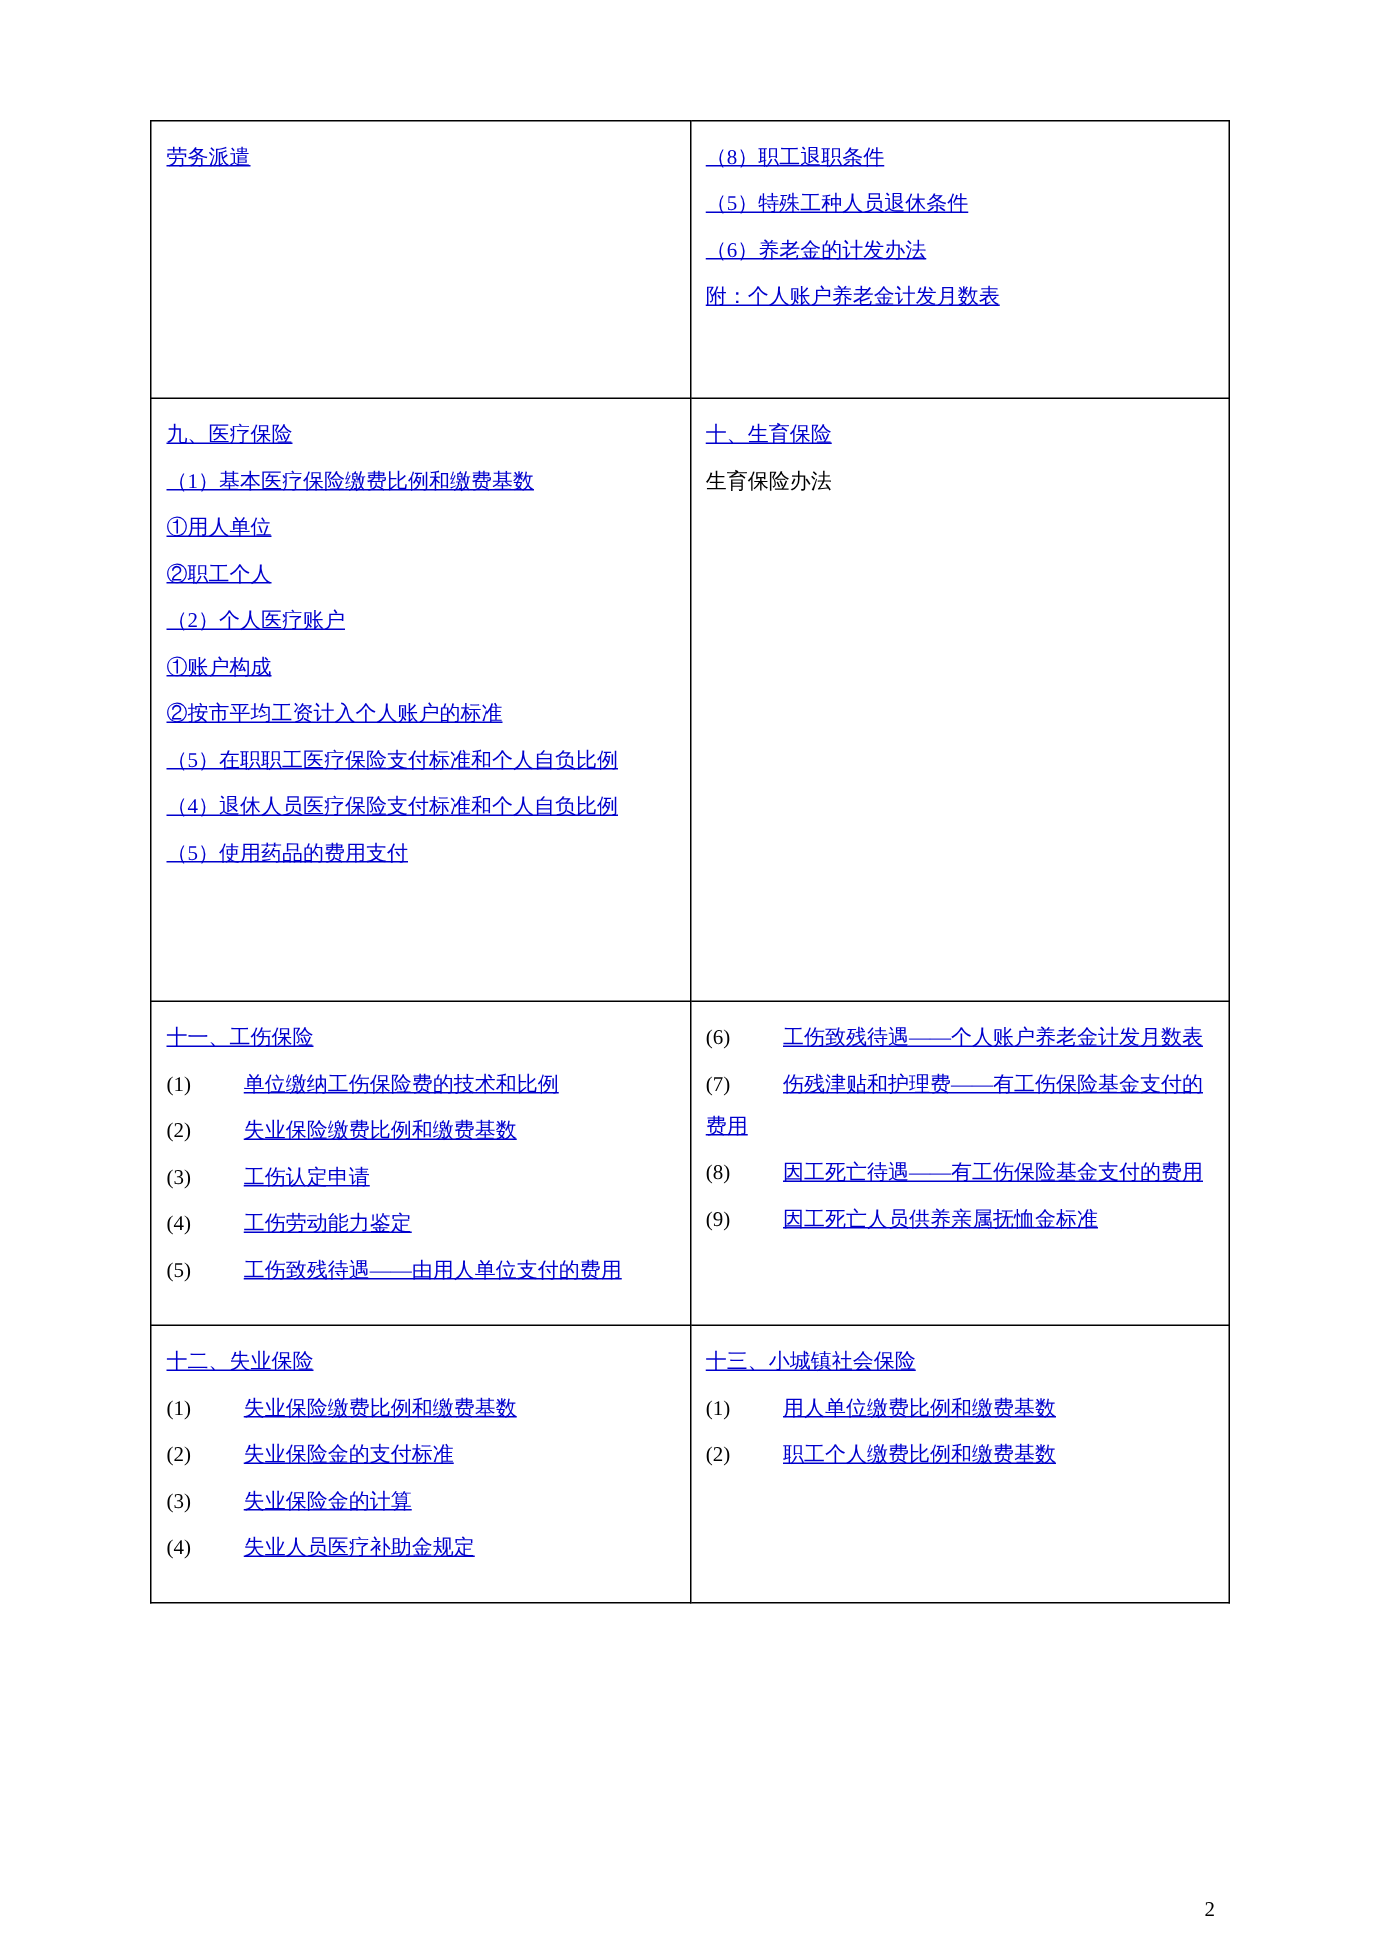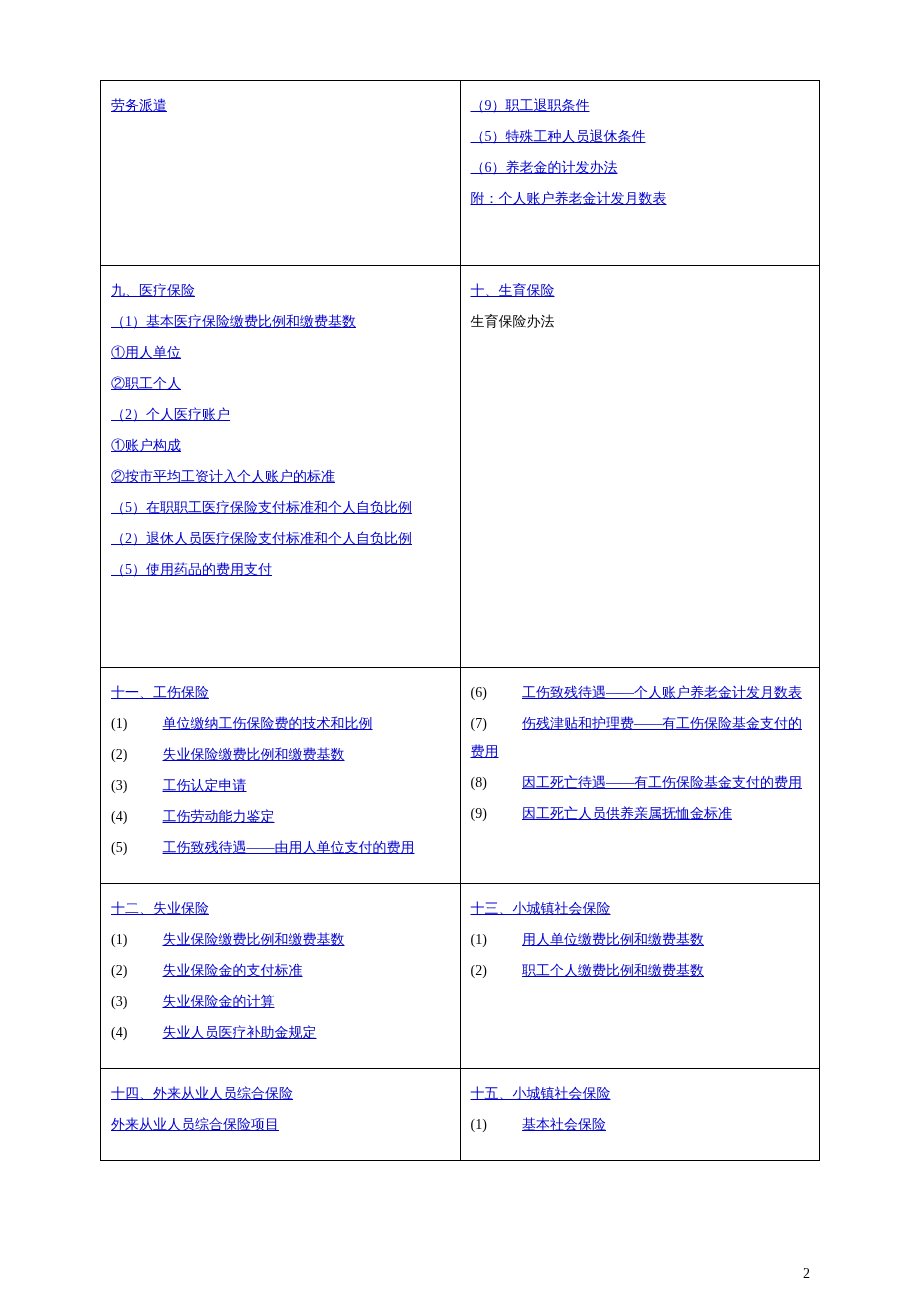--- a/index.html
+++ b/index.html
@@ -63,21 +63,21 @@
 
     <tbody>
         <tr>
       <td>
         <div class="line">
           <span class="link">劳务派遣</span>
         </div>
       </td>
       <td>
         <div class="line">
-          <span class="link">（9）职工退职条件</span>
+          <span class="link">（8）职工退职条件</span>
         </div>
         <div class="line">
           <span class="link">（5）特殊工种人员退休条件</span>
         </div>
         <div class="line">
           <span class="link">（6）养老金的计发办法</span>
         </div>
         <div class="line">
           <span class="link">附：个人账户养老金计发月数表</span>
         </div>
@@ -90,21 +90,21 @@
         <div class="line">
           <span class="link">九、医疗保险</span>
         </div>
         <div class="line"><span class="link">（1）基本医疗保险缴费比例和缴费基数</span></div>
         <div class="line"><span class="link">①用人单位</span></div>
         <div class="line"><span class="link">②职工个人</span></div>
         <div class="line"><span class="link">（2）个人医疗账户</span></div>
         <div class="line"><span class="link">①账户构成</span></div>
         <div class="line"><span class="link">②按市平均工资计入个人账户的标准</span></div>
         <div class="line"><span class="link">（5）在职职工医疗保险支付标准和个人自负比例</span></div>
-        <div class="line"><span class="link">（2）退休人员医疗保险支付标准和个人自负比例</span></div>
+        <div class="line"><span class="link">（4）退休人员医疗保险支付标准和个人自负比例</span></div>
         <div class="line"><span class="link">（5）使用药品的费用支付</span></div>
         <div class="line">&nbsp;</div>
         <div class="line">&nbsp;</div>
       </td>
       <td>
         <div class="line">
           <span class="link">十、生育保险</span>
         </div>
         <div class="line">
           <span class="plain">生育保险办法</span>
@@ -188,37 +188,18 @@
           <span class="num">(1)</span>
           <span class="link">用人单位缴费比例和缴费基数</span>
         </div>
         <div class="line">
           <span class="num">(2)</span>
           <span class="link">职工个人缴费比例和缴费基数</span>
         </div>
       </td>
     </tr>
 
-    <tr>
-      <td>
-        <div class="line">
-          <span class="link">十四、外来从业人员综合保险</span>
-        </div>
-        <div class="line">
-          <span class="link">外来从业人员综合保险项目</span>
-        </div>
-      </td>
-      <td>
-        <div class="line">
-          <span class="link">十五、小城镇社会保险</span>
-        </div>
-        <div class="line">
-          <span class="num">(1)</span>
-          <span class="link">基本社会保险</span>
-        </div>
-      </td>
-    </tr>
 
   </tbody>
     </table>
 
   <div class="pagenum">2</div>
 </div>
 
 </body></html>

